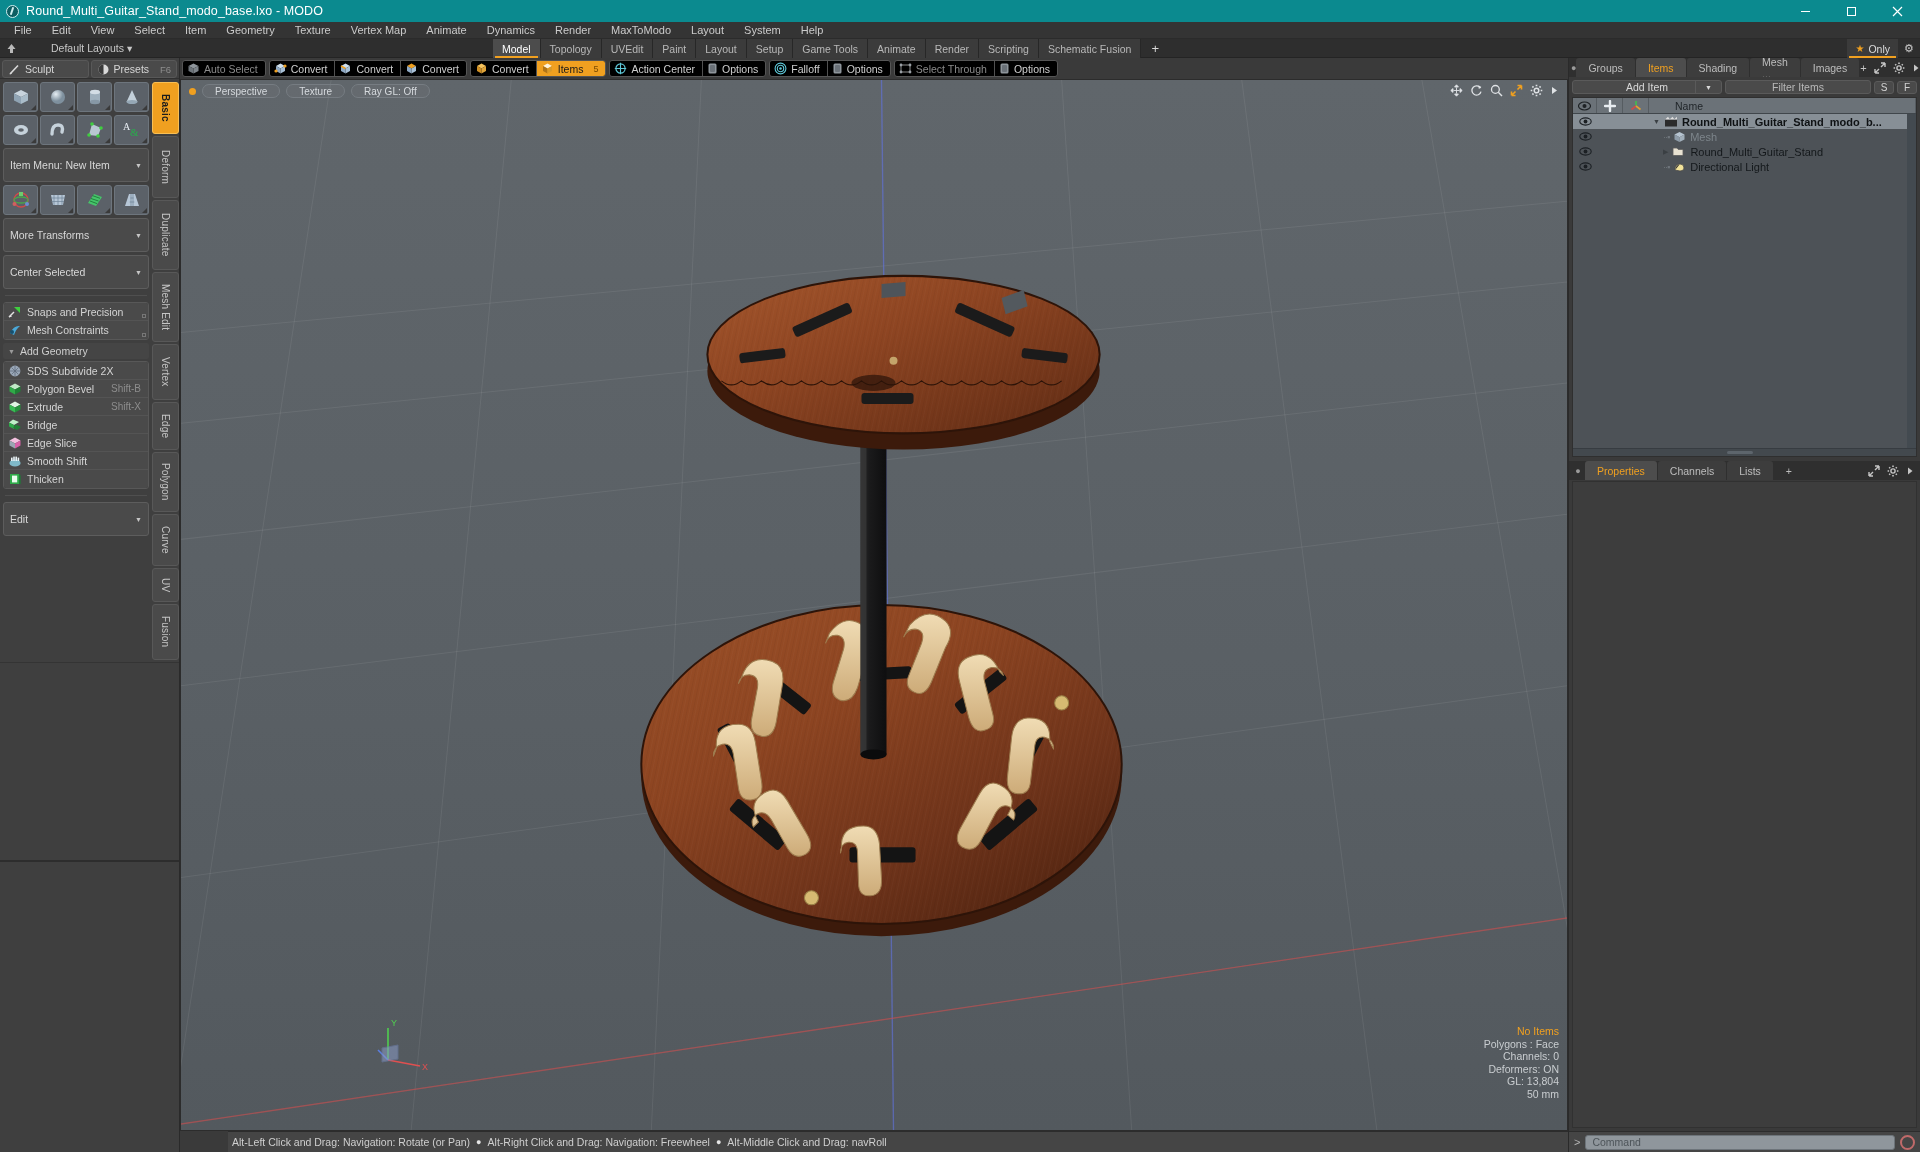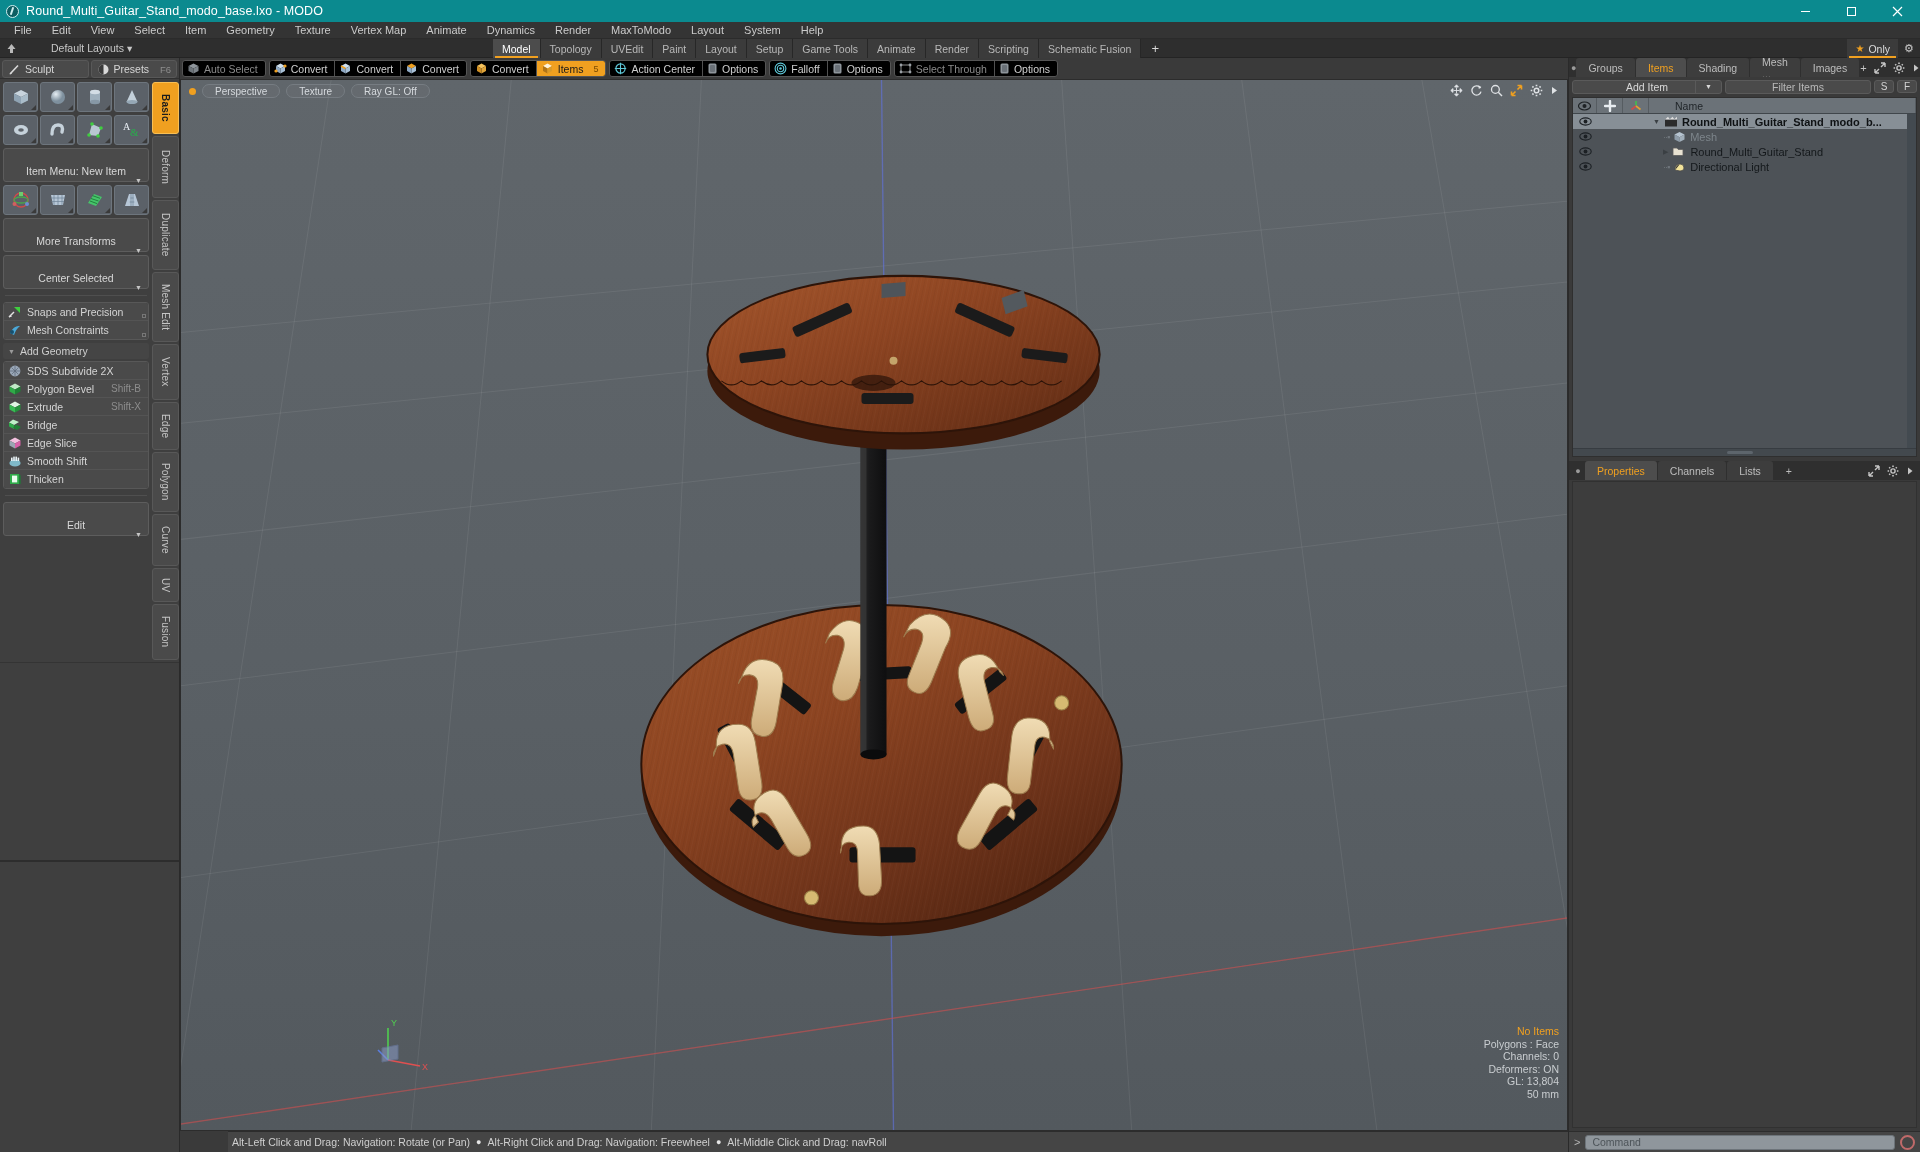--- a/index.html
+++ b/index.html
@@ -61,21 +61,21 @@
     padding:6px 0; letter-spacing:.2px;}
   .vtab.active { background:#f0a020; color:#1c1c1c; border-color:#f8bf55; font-weight:bold; }
 
   .iconrow { display:flex; gap:2px; margin-bottom:3px; }
   .icell { flex:1; height:30px; background:#5b6168; border:1px solid #6d757d; border-radius:3px;
     position:relative; display:flex; align-items:center; justify-content:center; }
   .icell:after { content:""; position:absolute; right:1px; bottom:1px; border-style:solid;
     border-width:0 0 5px 5px; border-color:transparent transparent #3a3a3a transparent; }
   .dropsel { height:19px; background:#4a4a4a; border:1px solid #5d5d5d; border-radius:3px;
     color:#d8d8d8; font-size:10.5px; display:flex; align-items:center; padding:16px 6px;
-    margin-bottom:3px; position:relative;flex-direction:column; }
+    margin-bottom:3px; position:relative; }
   .dropsel .car { margin-left:auto; font-size:7px; color:#c6c6c6; }
   .sep { height:1px; background:#4f4f4f; margin:6px 2px; }
   .listbox { border:1px solid #585858; border-radius:3px; overflow:hidden; margin-bottom:3px; }
   .lrow { height:18px; display:flex; align-items:center; gap:5px; padding-left:4px;
     background:#4a4a4a; border-bottom:1px solid #545454; color:#d4d4d4; font-size:10.5px; position:relative;}
   .lrow:last-child{border-bottom:none;}
   .lrow .sc { margin-left:auto; margin-right:7px; color:#8d8d8d; font-size:10px; }
   .lrow .dot { position:absolute; right:2px; bottom:2px; width:4px; height:4px; border:1px solid #777; }
   .grphdr { height:16px; background:#454545; color:#cfcfcf; font-size:10.5px; display:flex;
     align-items:center; gap:5px; padding-left:5px; margin-bottom:2px; border-radius:2px;}
@@ -119,21 +119,21 @@
 
   
   .rightcol { width:352px; flex:none; background:#3a3a3a; display:flex; flex-direction:column;
     border-left:1px solid #2a2a2a; }
   .rtabs { height:19px; display:flex; align-items:stretch; background:#2f2f2f; padding-left:2px; }
   .rdotbtn { width:14px; display:flex; align-items:center; justify-content:center; color:#9a9a9a; font-size:9px;}
   .rtab { padding:0 12px; display:flex; align-items:center; color:#bdbdbd; font-size:10.5px;
     background:#3d3d3d; margin-right:1px; border-radius:3px 3px 0 0; }
   .rtab.active { background:#4d4d4d; color:#f0a020; }
   .rtabicons { margin-left:auto; display:flex; align-items:center; gap:7px; padding-right:6px; color:#c6c6c6; font-size:11px;}
-  .rtoolrow { height:19px; display:flex; align-items:center; gap:3px; padding:2px 3px; background:#3a3a3a;}
+  .rtoolrow { height:19px; display:flex; align-items:flex-end; gap:3px; padding:2px 3px; background:#3a3a3a;}
   .additem { width:150px; background:#4a4a4a; border:1px solid #5a5a5a; border-radius:3px;
     display:flex; align-items:center; justify-content:center; color:#d9d9d9; font-size:10.5px; position:relative;}
   .additem .split { position:absolute; right:0; top:0; bottom:0; width:26px;
     border-left:1px solid #5a5a5a; display:flex; align-items:center; justify-content:center; font-size:7px;}
   .filterbox { flex:1; background:#4a4a4a; border:1px solid #5a5a5a; border-radius:3px;
     display:flex; align-items:center; justify-content:center; color:#b8b8b8; font-size:10.5px; }
   .sfbtn { width:20px; background:#4a4a4a; border:1px solid #5a5a5a; border-radius:3px;
     display:flex; align-items:center; justify-content:center; color:#d3d3d3; font-size:10px; }
 
   .itemtree { flex:none; height:360px; background:#4d5257; margin:1px 3px 0 3px; border:1px solid #2f2f2f;

